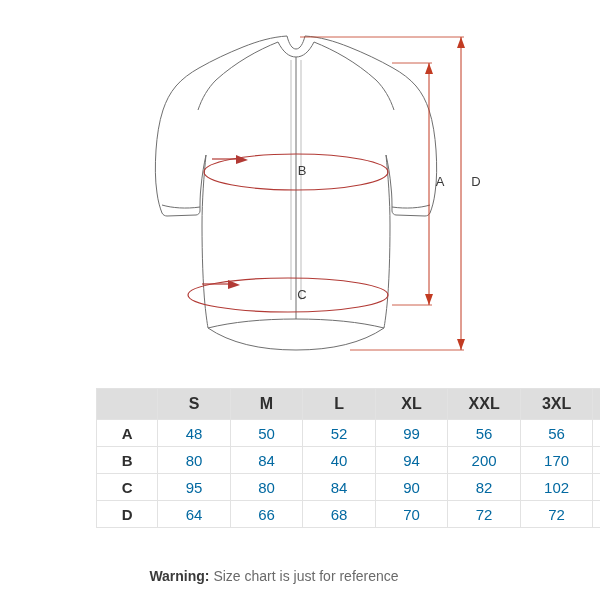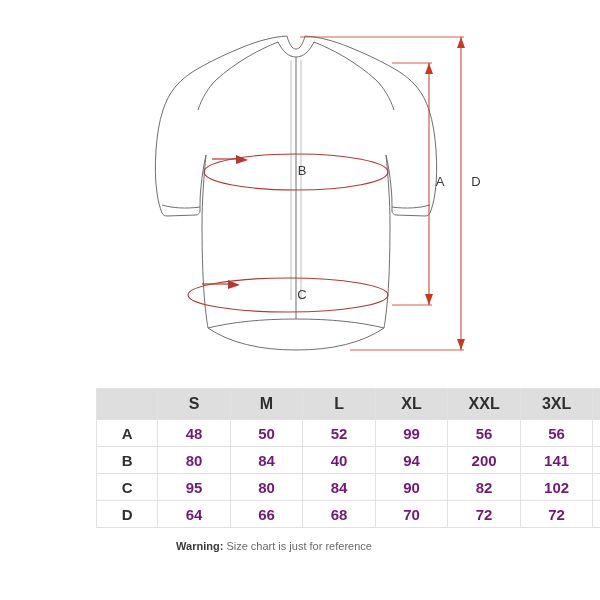--- a/index.html
+++ b/index.html
@@ -44,22 +44,22 @@
     border-collapse: collapse;
     table-layout: fixed;
     width: 570px;
     font-size: 15px;
   }
   table.size-table td, table.size-table th {
     border: 1px solid #e2e2e2;
     text-align: center;
     height: 26px;
     padding: 0;
-    font-weight: bold;
-    color: #701a75;
+    font-weight: normal;
+    color: #0369a1;
     background: #ffffff;
   }
   table.size-table thead th {
     background: #dedede;
     font-weight: bold;
     font-size: 16px;
     height: 30px;
     color: #2f2f2f;
   }
   table.size-table thead th.corner {
@@ -71,24 +71,24 @@
     font-size: 15px;
     color: #2f2f2f;
     width: 54px;
   }
   table.size-table col.labelcol { width: 54px; }
   table.size-table col.datacol { width: 64px; }
   
   #warning {
     position: absolute;
     left: 0;
-    top: 540px;
+    top: 568px;
     width: 548px;
     text-align: center;
-    font-size: 11px;
+    font-size: 14px;
     color: #6a6a6a;
   }
   #warning b {
     color: #3a3a3a;
   }
 </style>
 </head>
 <body>
 
 <div id="page">
@@ -214,21 +214,21 @@
           <td>56</td>
           <td>58</td>
         </tr>
         <tr>
           <th class="rowhead">B</th>
           <td>80</td>
           <td>84</td>
           <td>40</td>
           <td>94</td>
           <td>200</td>
-          <td>141</td>
+          <td>170</td>
           <td>112</td>
         </tr>
         <tr>
           <th class="rowhead">C</th>
           <td>95</td>
           <td>80</td>
           <td>84</td>
           <td>90</td>
           <td>82</td>
           <td>102</td>

